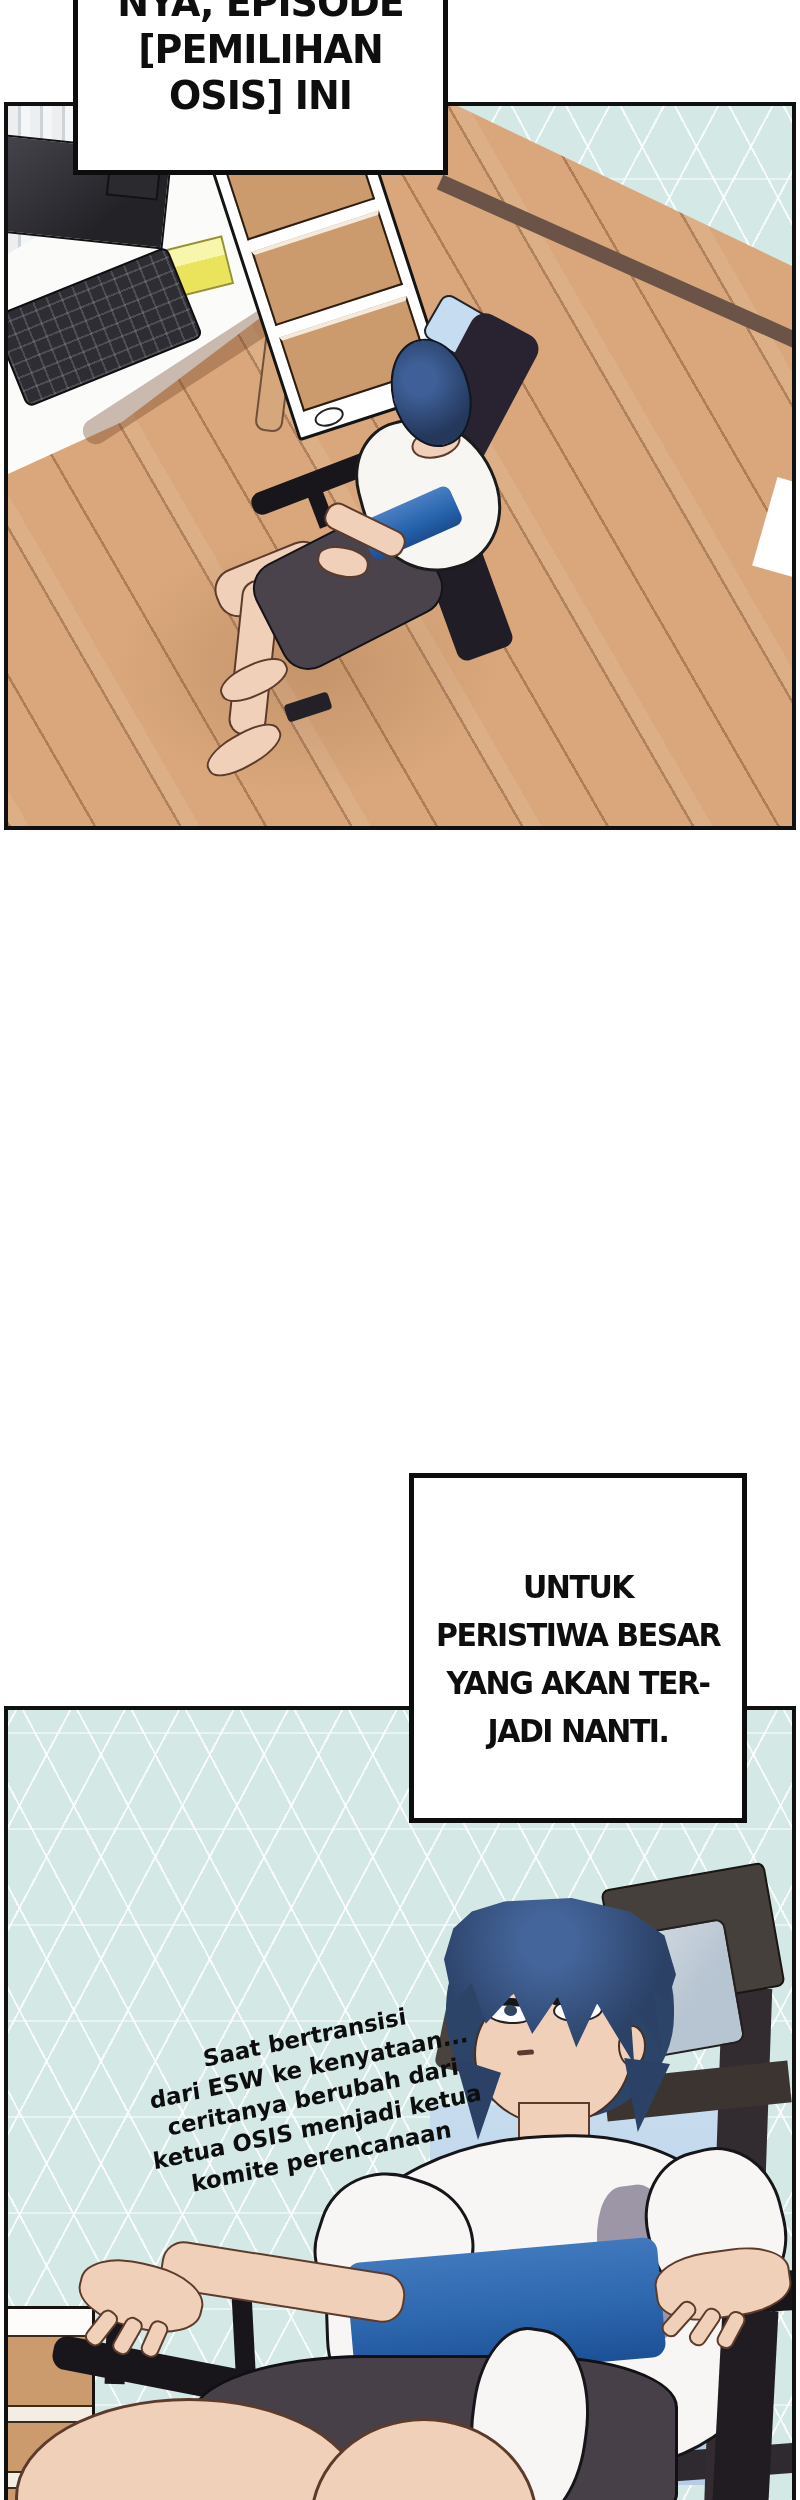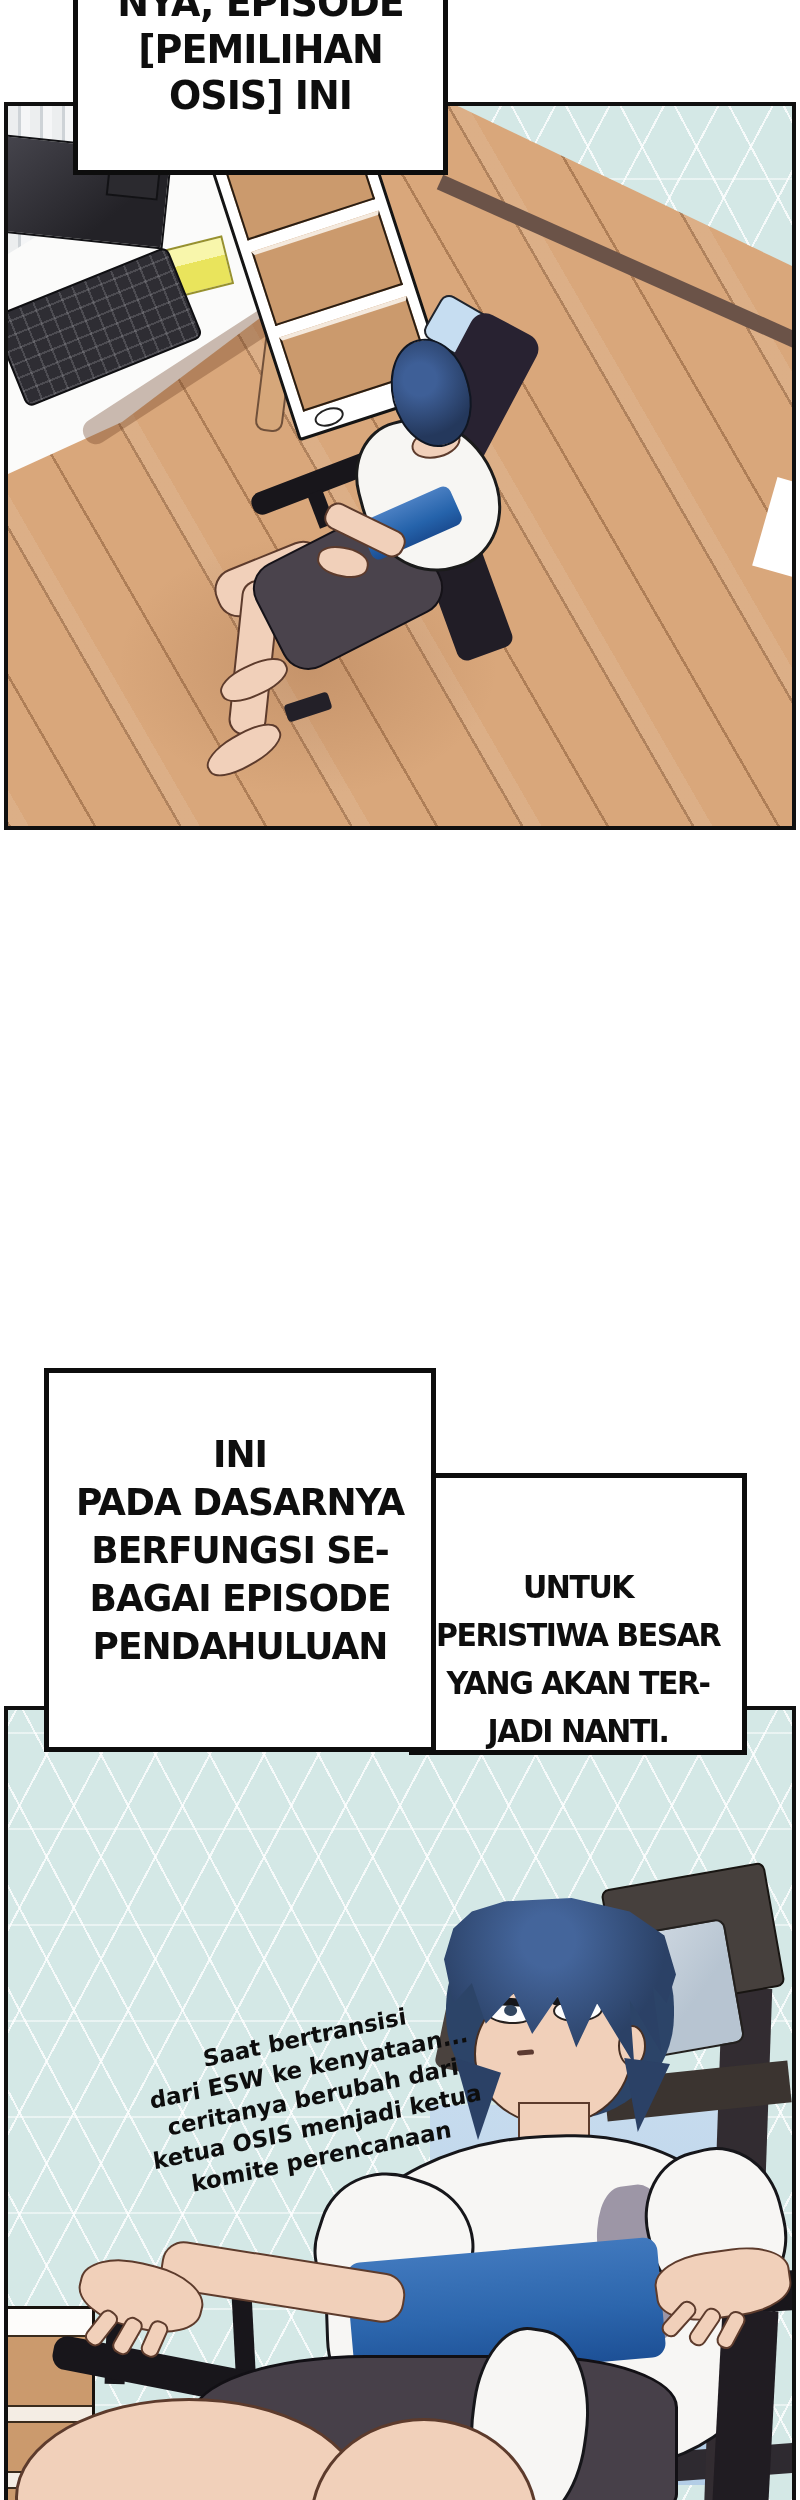--- a/index.html
+++ b/index.html
@@ -160,28 +160,21 @@
     </div>
   </div>
 
   <div class="bubble" style="left:73px;top:-78px;width:375px;height:253px;padding-top:52px;font-size:38px;line-height:47px;">
     <span class="ln">NYA, EPISODE</span>
     <span class="ln">[PEMILIHAN</span>
     <span class="ln">OSIS] INI</span>
   </div>
 
 
-  <div class="bubble" style="left:409px;top:1473px;width:338px;height:282px;padding-top:86px;font-size:30px;line-height:48px;z-index:11;">
+  <div class="bubble" style="left:409px;top:1473px;width:338px;height:350px;padding-top:86px;font-size:30px;line-height:48px;z-index:11;">
     <span class="ln" style="letter-spacing:-1.5px;">UNTUK</span>
     <span class="ln" style="letter-spacing:-1.5px;">PERISTIWA BESAR</span>
     <span class="ln" style="letter-spacing:-1.5px;">YANG AKAN TER-</span>
     <span class="ln" style="letter-spacing:-1.5px;">JADI NANTI.</span>
   </div>
 
-  <div class="bubble" style="left:44px;top:1368px;width:392px;height:384px;padding-top:58px;font-size:36px;line-height:48px;z-index:12;">
-    <span class="ln">INI</span>
-    <span class="ln">PADA DASARNYA</span>
-    <span class="ln">BERFUNGSI SE-</span>
-    <span class="ln">BAGAI EPISODE</span>
-    <span class="ln">PENDAHULUAN</span>
-  </div>
 
 </div>
 
 </body></html>

